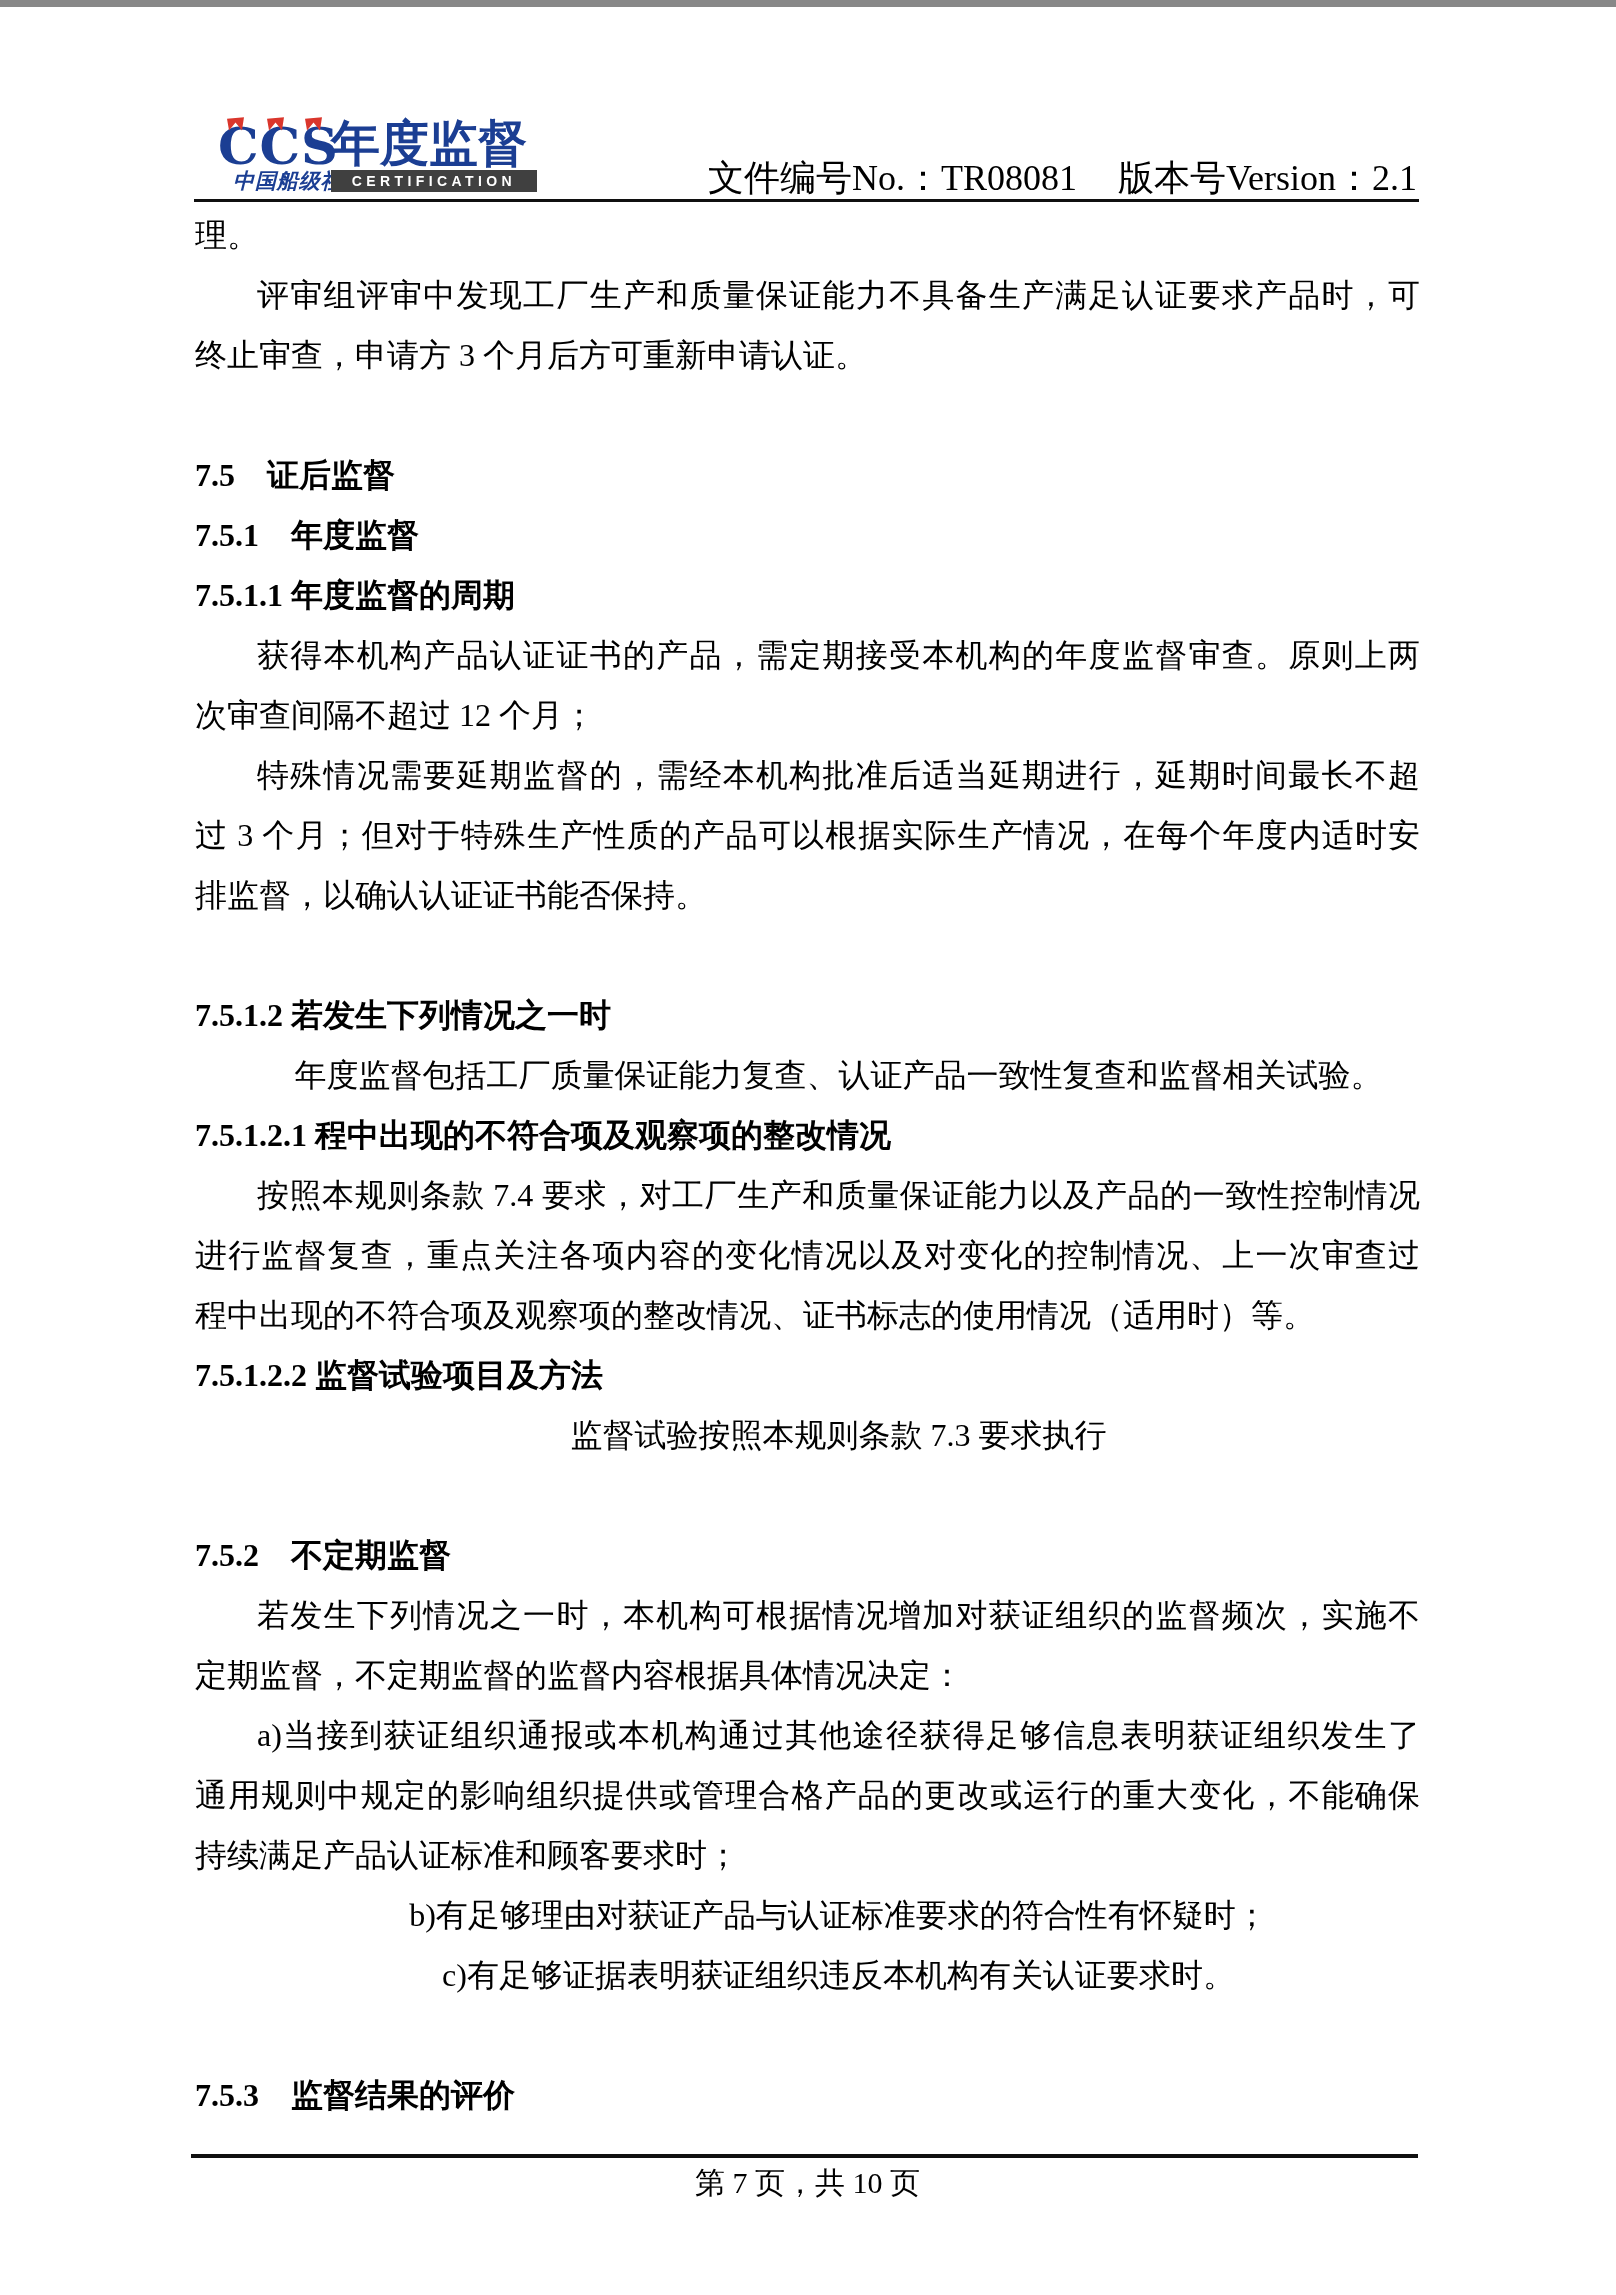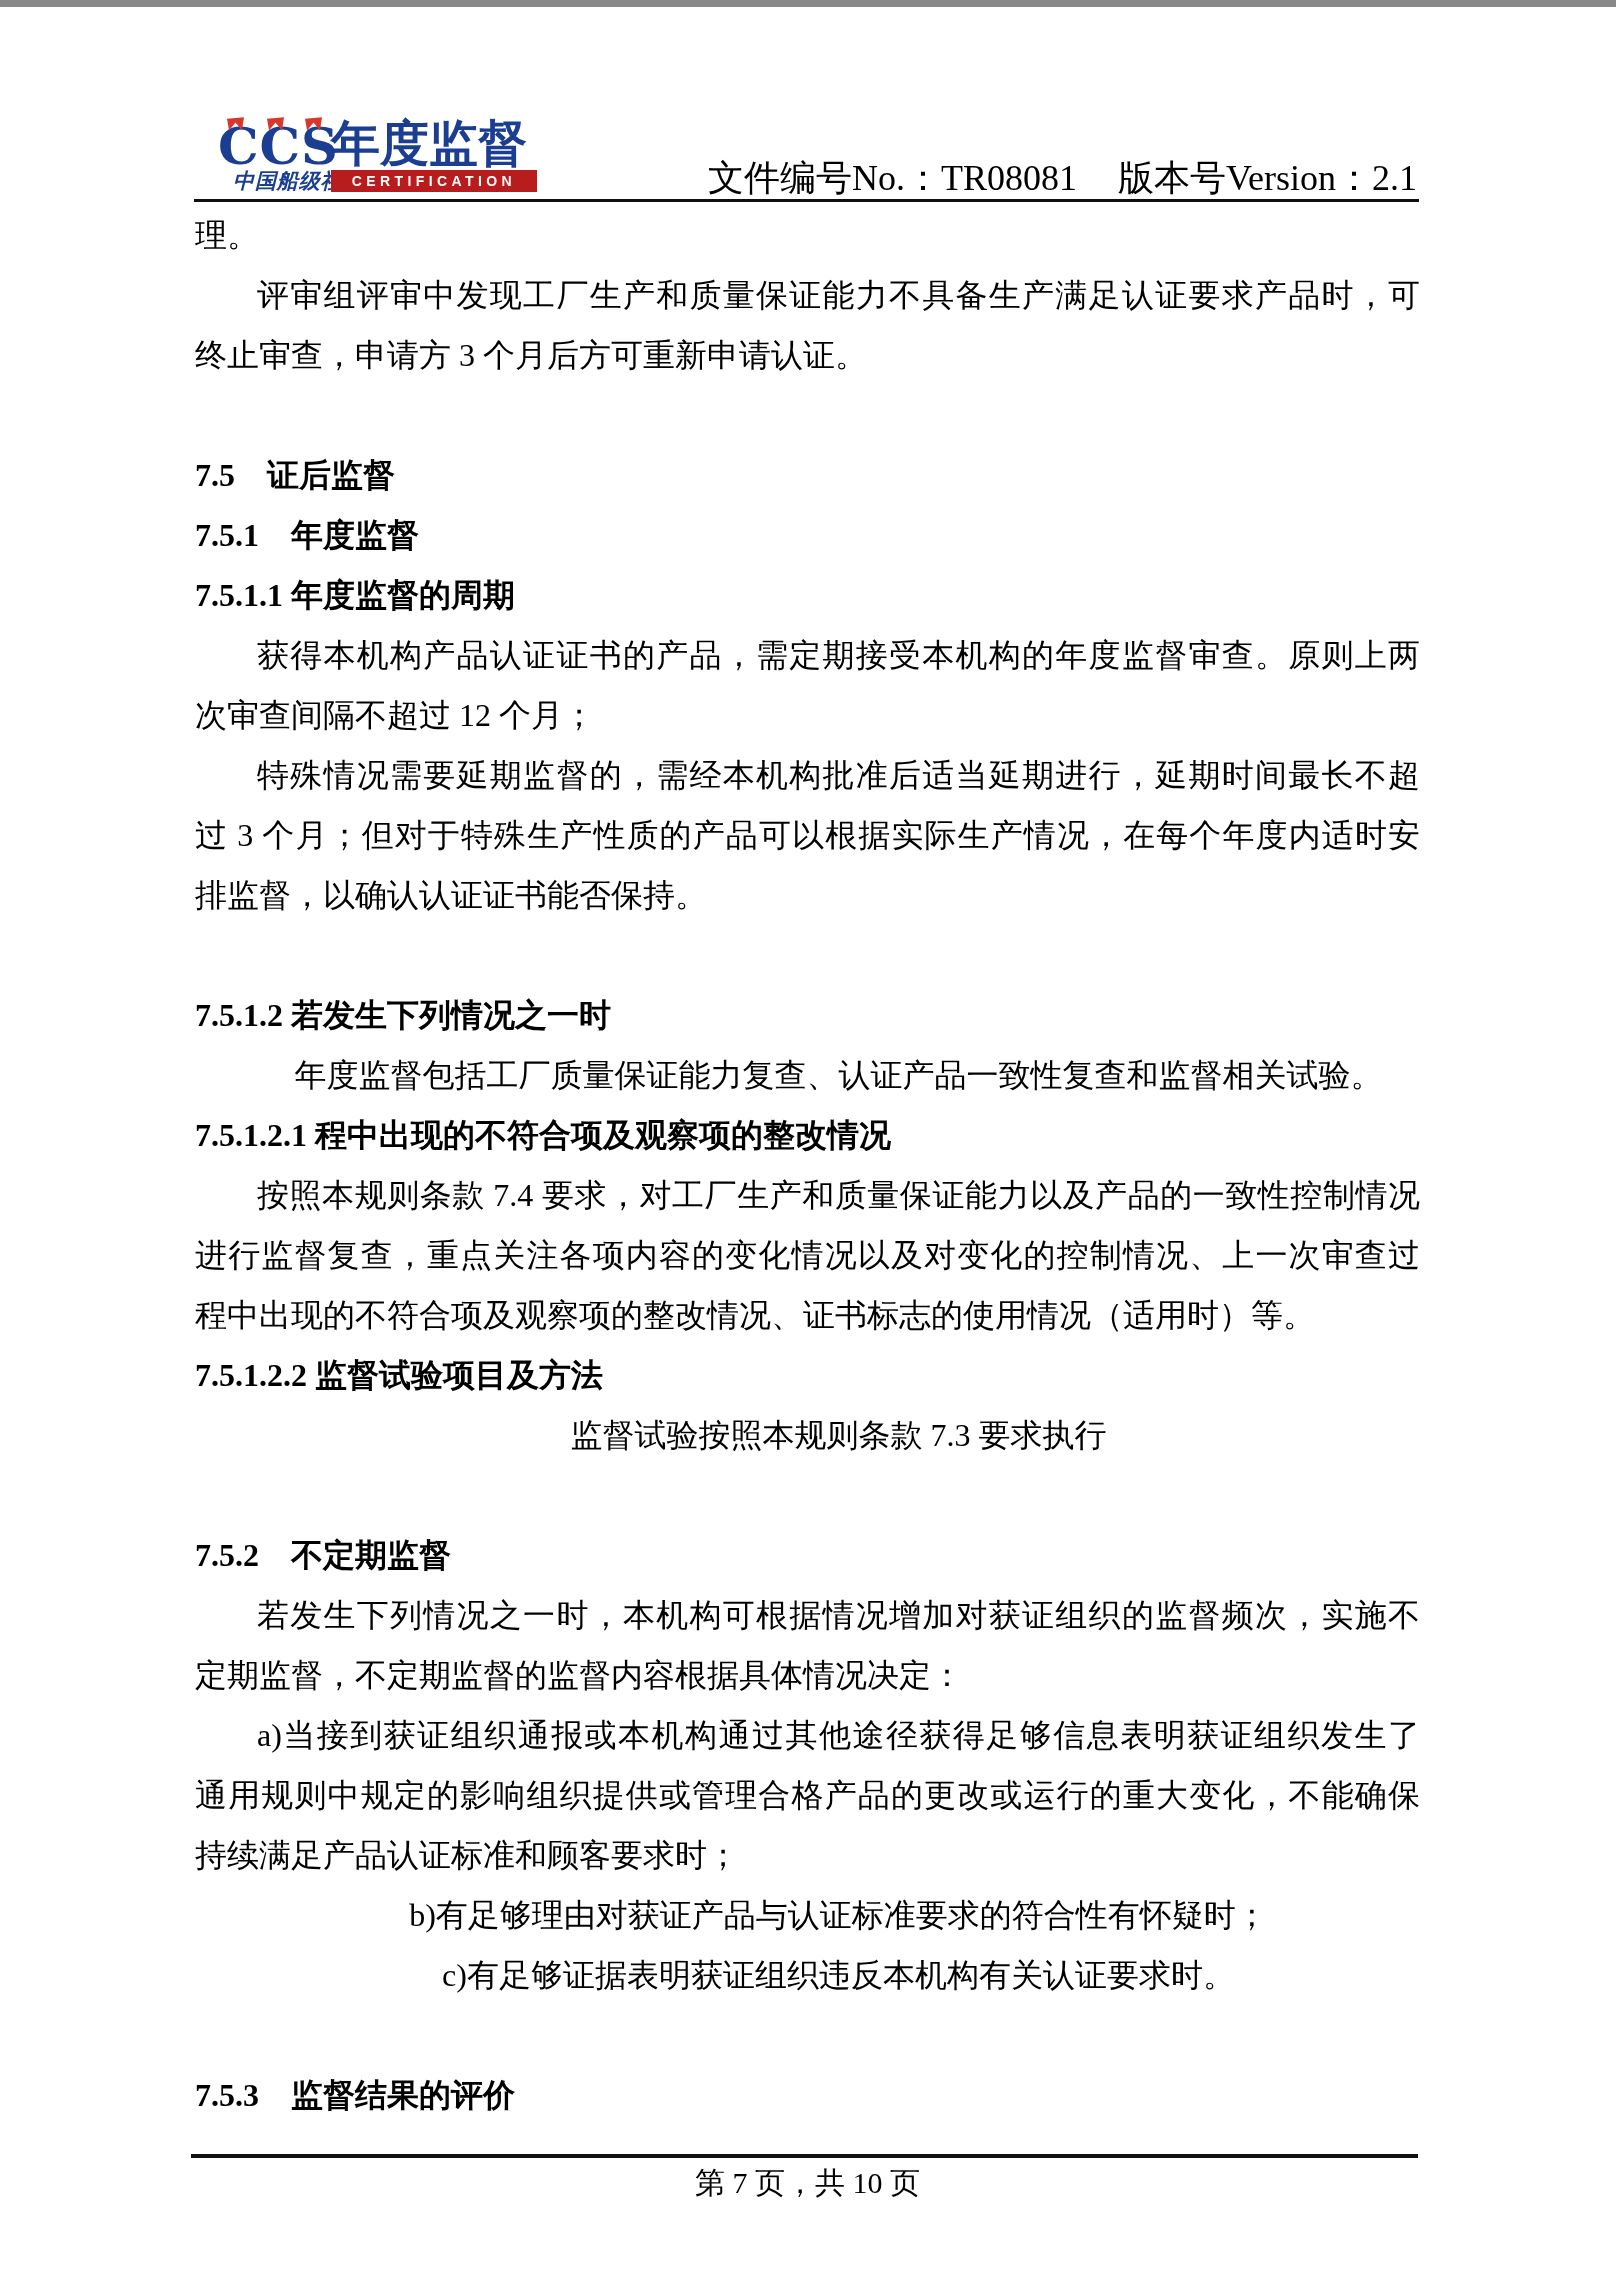--- a/index.html
+++ b/index.html
@@ -32,21 +32,21 @@
     font-family:"Liberation Sans","DejaVu Sans",sans-serif;
     font-weight:bold; font-size:21px; letter-spacing:0.9px; color:#1b3e93;font-style:italic;
   }
   .company {
     position:absolute; left:113px; top:0px;
     font-family:"Liberation Sans","DejaVu Sans",sans-serif;
     font-weight:bold; font-size:49px; line-height:1; color:#1b3e93;
   }
   .certbar {
     position:absolute; left:113px; top:51px; width:206px; height:22px;
-    background:#b91c1c; color:#ffffff; text-align:center;
+    background:#404040; color:#ffffff; text-align:center;
     font-family:"Liberation Sans","DejaVu Sans",sans-serif;
     font-weight:bold; font-size:14px; letter-spacing:4.4px; line-height:23px;
   }
   .header-info {
     position:absolute; right:199px; top:153px;
     display:flex; gap:41px; font-size:36px; line-height:36px; white-space:pre;
   }
   .header-rule { position:absolute; left:194px; top:192px; width:1225px; height:2.7px; background:#101010; }
 
   

